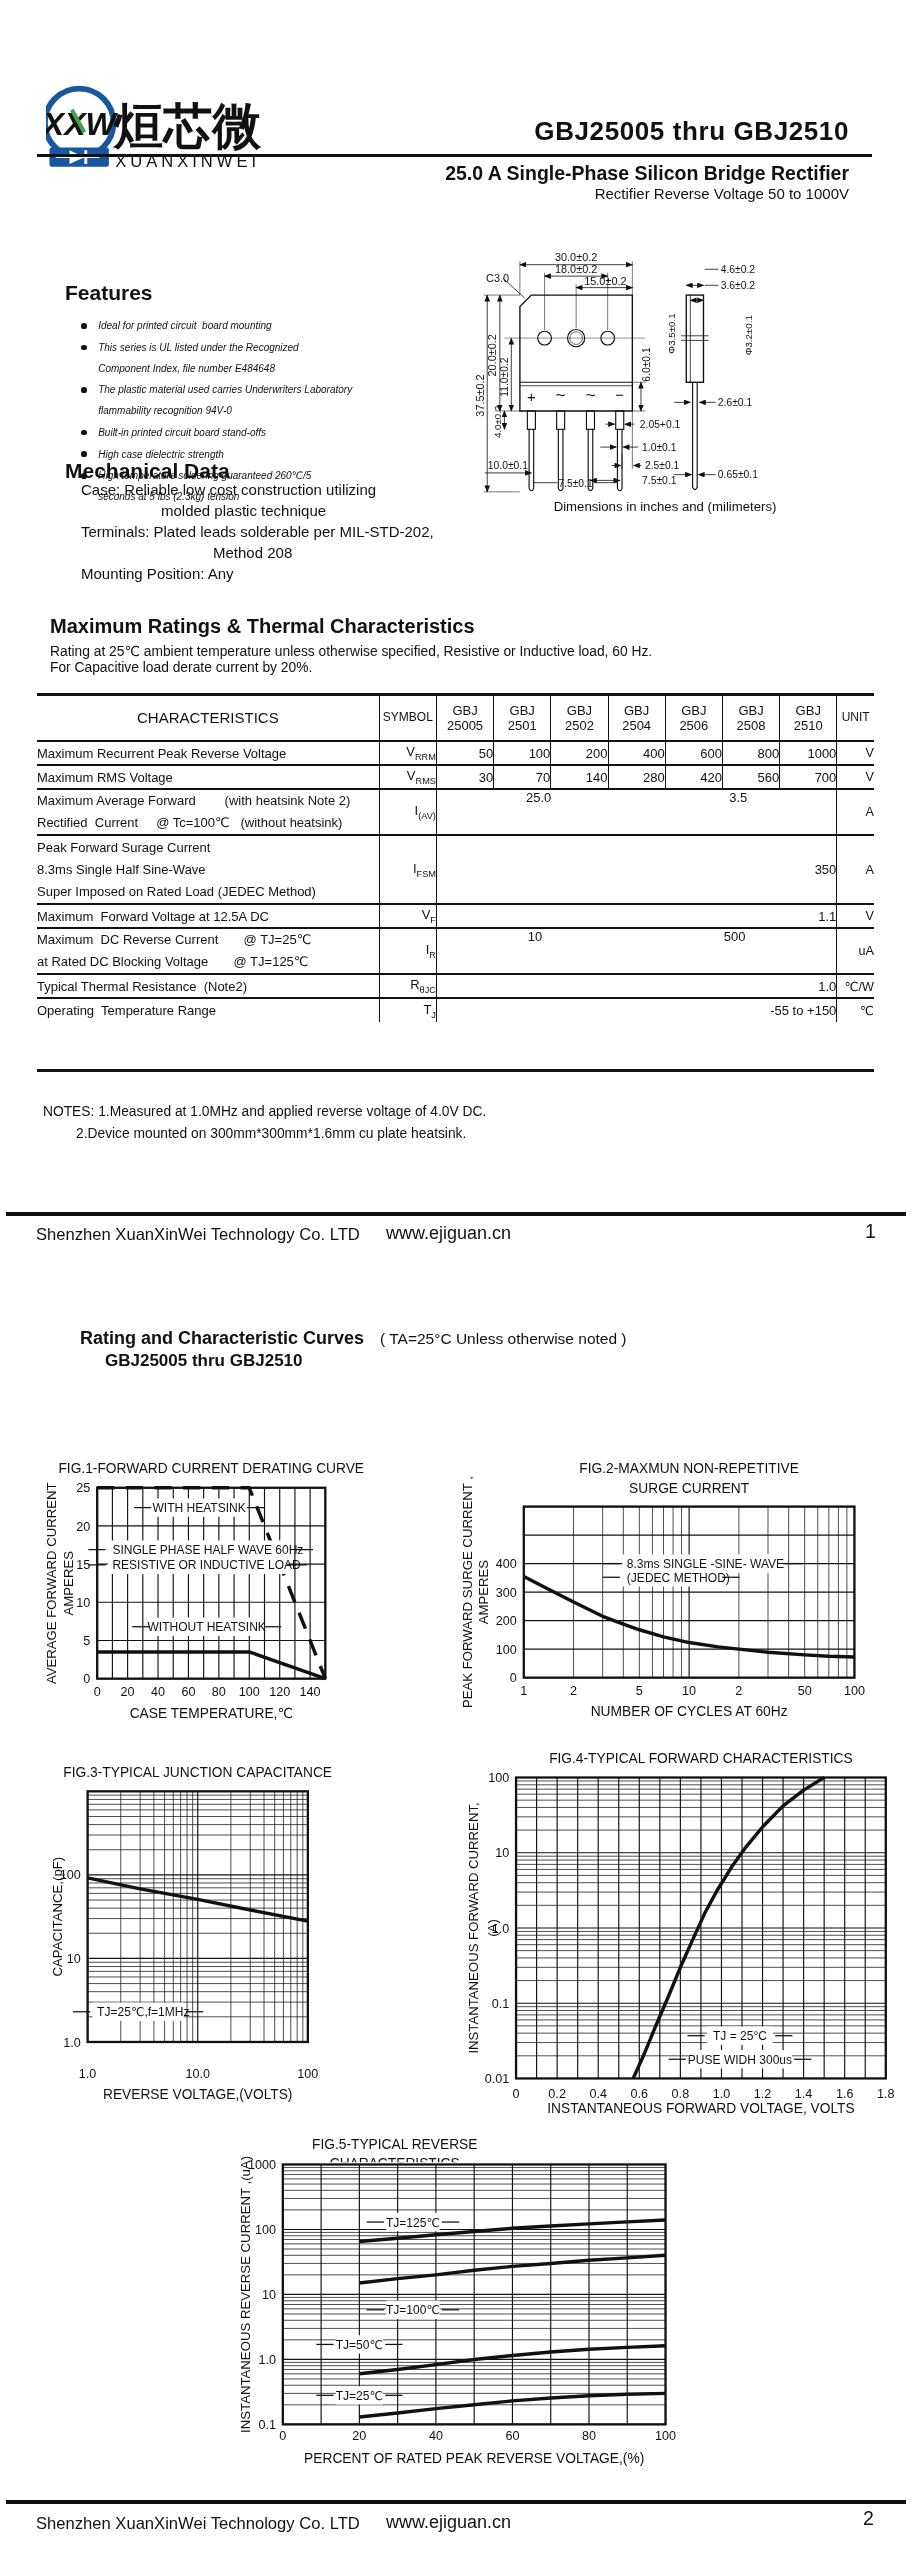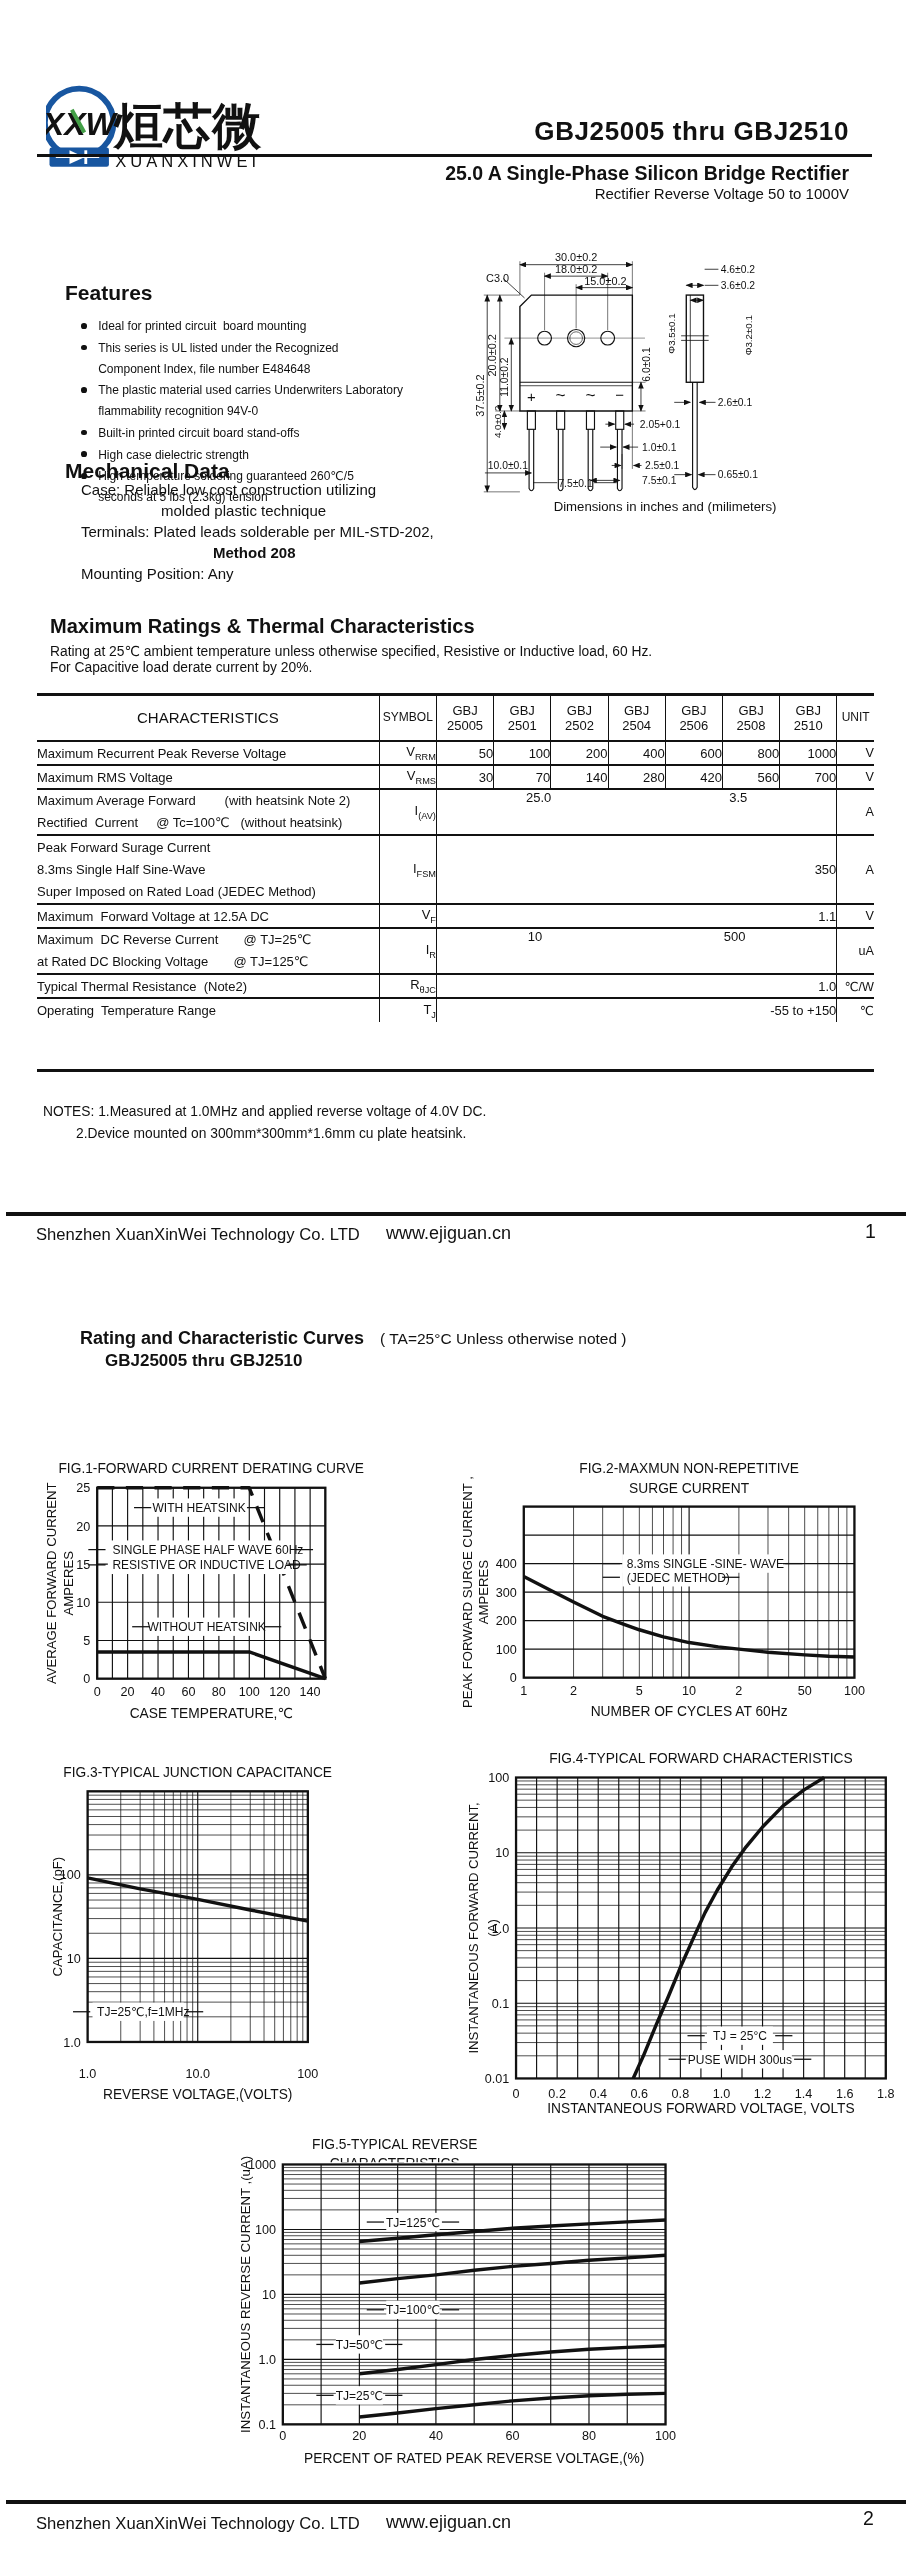--- a/index.html
+++ b/index.html
@@ -4,21 +4,21 @@
 <style>
   html,body{margin:0;padding:0;background:#999;}
   .page{position:relative;width:912px;height:2576px;background:#fff;color:#111;
         font-family:"Liberation Sans","DejaVu Sans",sans-serif;overflow:hidden;}
   .abs{position:absolute;}
   .doc-title{right:63px;top:116px;font-size:26px;font-weight:bold;letter-spacing:0.6px;}
   .head-rule{left:37px;top:154px;width:835px;height:2.9px;background:#111;}
   .doc-sub1{right:63px;top:162px;font-size:19.5px;font-weight:bold;}
   .doc-sub2{right:63px;top:185px;font-size:15px;}
   .features-h{left:65px;top:281px;font-size:21px;font-weight:bold;}
-  .features-list{left:81px;top:316px;font-size:12px;}
+  .features-list{left:81px;top:316px;font-size:10px;font-style:italic;}
   .feat{display:flex;margin-bottom:1.1px;}
   .feat .dot{width:5.7px;height:5.7px;border-radius:50%;background:#111;margin:6.9px 11.5px 0 0;flex:none;}
   .feat .ln{line-height:20.7px;white-space:pre;}
   .mech-h{left:65px;top:459px;font-size:21px;font-weight:bold;}
   .mech-list{left:81px;top:479px;font-size:15px;}
   .mech-list .ln{line-height:21px;white-space:pre;}
   .ratings-h{left:50px;top:615px;font-size:20px;font-weight:bold;}
   .ratings-sub1{left:50px;top:643px;font-size:13.8px;}
   .ratings-sub2{left:50px;top:660px;font-size:13.8px;}
   .hrule{position:absolute;left:37px;width:837px;height:3.4px;background:#111;}
@@ -115,21 +115,21 @@
           <div class="ln">seconds at 5 lbs (2.3kg) tension</div>
         </div>
       </div>
     </div>
 
   <div class="abs mech-h">Mechanical Data</div>
   <div class="abs mech-list" id="mech-list">
       <div class="ln" style="padding-left: 0px;">Case: Reliable low cost construction utilizing</div>
       <div class="ln" style="padding-left: 80px;">molded plastic technique</div>
       <div class="ln" style="padding-left: 0px;">Terminals: Plated leads solderable per MIL-STD-202,</div>
-      <div class="ln" style="padding-left: 132px; font-weight: bold;">Method 208</div>
+      <div class="ln" style="padding-left: 132px;">Method 208</div>
       <div class="ln" style="padding-left: 0px;">Mounting Position: Any</div>
     </div>
 
   <svg class="abs" style="left:470px;top:252px" width="436" height="264" viewBox="0 0 760 460" font-size="19" stroke-linecap="butt">
     <defs>
       <marker id="ar" viewBox="0 0 10 8" refX="9" refY="4" markerWidth="9" markerHeight="7" orient="auto-start-reverse">
         <path d="M0,0L10,4L0,8Z" fill="#111"></path>
       </marker>
     </defs>
     <g stroke="#111" fill="none">

